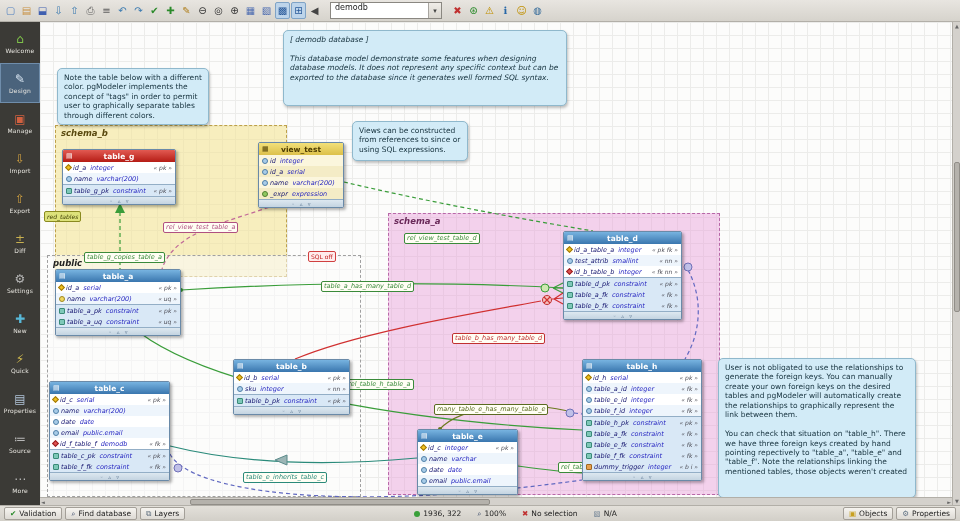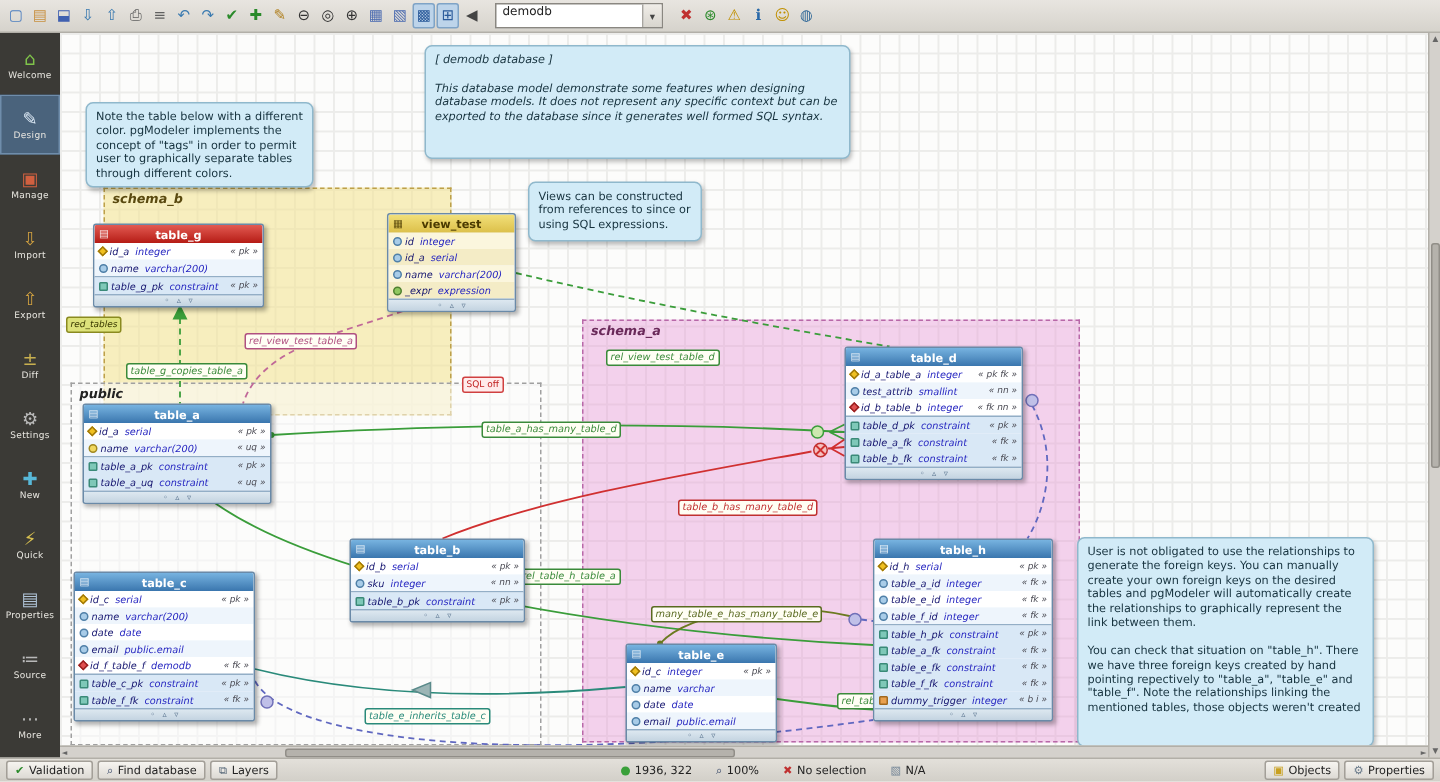--- a/index.html
+++ b/index.html
@@ -189,21 +189,21 @@
         <div class="side-label">Source</div>
       </div>
       <div class="side-item">
         <div class="side-ic" style="color: rgb(184, 184, 184);">⋯</div>
         <div class="side-label">More</div>
       </div>
     </div>
 
   <div class="canvas">
     <div id="schemas">
-        <div class="schema-region" style="left: 29px; top: 103px; width: 232px; height: 152px; background: rgba(244, 228, 150, 0.6); border-color: rgb(189, 160, 74);">
+        <div class="schema-region" style="left: 15px; top: 103px; width: 232px; height: 152px; background: rgba(244, 228, 150, 0.6); border-color: rgb(189, 160, 74);">
           <div class="schema-label" style="color: rgb(90, 74, 16);">schema_b</div>
         </div>
         <div class="schema-region" style="left: 348px; top: 191px; width: 332px; height: 282px; background: rgba(232, 150, 215, 0.42); border-color: rgb(184, 104, 168);">
           <div class="schema-label" style="color: rgb(106, 42, 90);">schema_a</div>
         </div>
         <div class="schema-region" style="left: 7px; top: 233px; width: 314px; height: 242px; background: rgba(252, 252, 252, 0.55); border-color: rgb(160, 160, 160);">
           <div class="schema-label" style="color: rgb(34, 34, 34);">public</div>
         </div>
       </div>
 
@@ -239,21 +239,21 @@
       <path d="M130,432 C150,470 300,492 542,458" class="ln blue dash"></path>
       <circle cx="138" cy="446" r="4" fill="#c0c0e8" stroke="#7070b8"></circle>
       <path d="M534,391 L542,392" class="ln blue dash"></path>
       <circle cx="530" cy="391" r="4" fill="#c0c0e8" stroke="#7070b8"></circle>
       <path d="M648,248 C664,278 660,312 645,337" class="ln blue dash"></path>
       <circle cx="648" cy="245" r="4" fill="#c0c0e8" stroke="#7070b8"></circle>
     </svg>
 
     <div id="rlabels">
         <div class="rel-label" style="left: 123px; top: 200px; color: rgb(176, 80, 128); border-color: rgb(176, 80, 128);">rel_view_test_table_a</div>
-        <div class="rel-label" style="left: 44px; top: 220px; color: rgb(58, 138, 58); border-color: rgb(58, 138, 58);">table_g_copies_table_a</div>
+        <div class="rel-label" style="left: 44px; top: 230px; color: rgb(58, 138, 58); border-color: rgb(58, 138, 58);">table_g_copies_table_a</div>
         <div class="rel-label" style="left: 364px; top: 211px; color: rgb(58, 138, 58); border-color: rgb(58, 138, 58);">rel_view_test_table_d</div>
         <div class="rel-label" style="left: 281px; top: 259px; color: rgb(58, 138, 58); border-color: rgb(58, 138, 58);">table_a_has_many_table_d</div>
         <div class="rel-label" style="left: 412px; top: 311px; color: rgb(192, 48, 48); border-color: rgb(192, 48, 48);">table_b_has_many_table_d</div>
         <div class="rel-label" style="left: 305px; top: 357px; color: rgb(58, 138, 58); border-color: rgb(58, 138, 58);">rel_table_h_table_a</div>
         <div class="rel-label" style="left: 394px; top: 382px; color: rgb(90, 106, 32); border-color: rgb(90, 106, 32);">many_table_e_has_many_table_e</div>
         <div class="rel-label" style="left: 474px; top: 440px; color: rgb(58, 138, 58); border-color: rgb(58, 138, 58); margin-left: 44px;">rel_table_h_table_e</div>
         <div class="rel-label" style="left: 203px; top: 450px; color: rgb(42, 138, 122); border-color: rgb(42, 138, 122);">table_e_inherits_table_c</div>
       </div>
     <div class="tag-label">red_tables</div>
     <div class="sqloff-label">SQL off</div>

